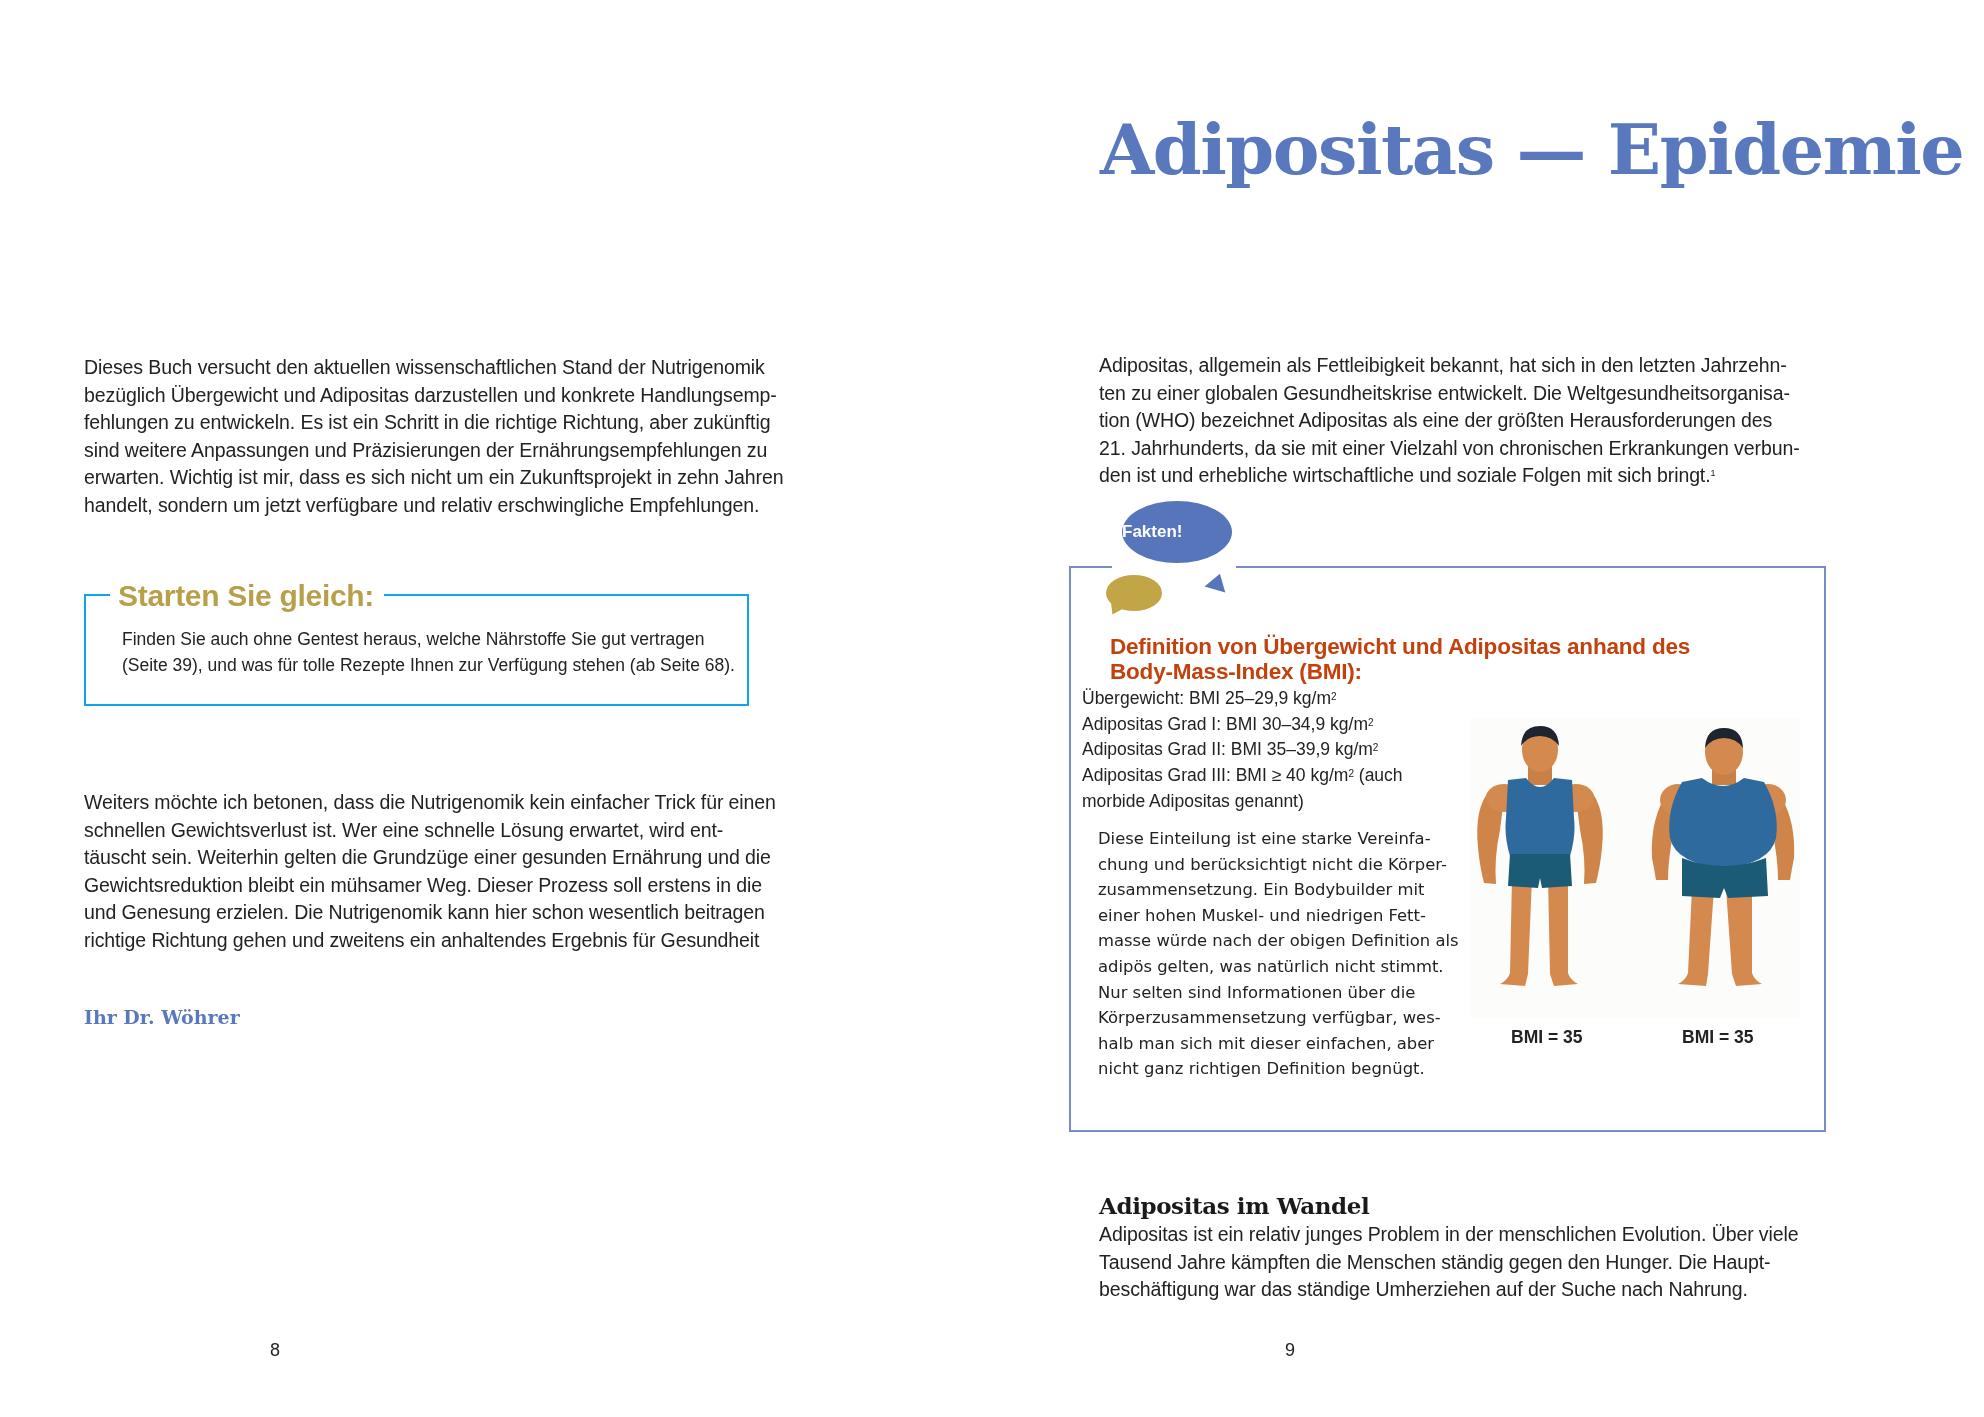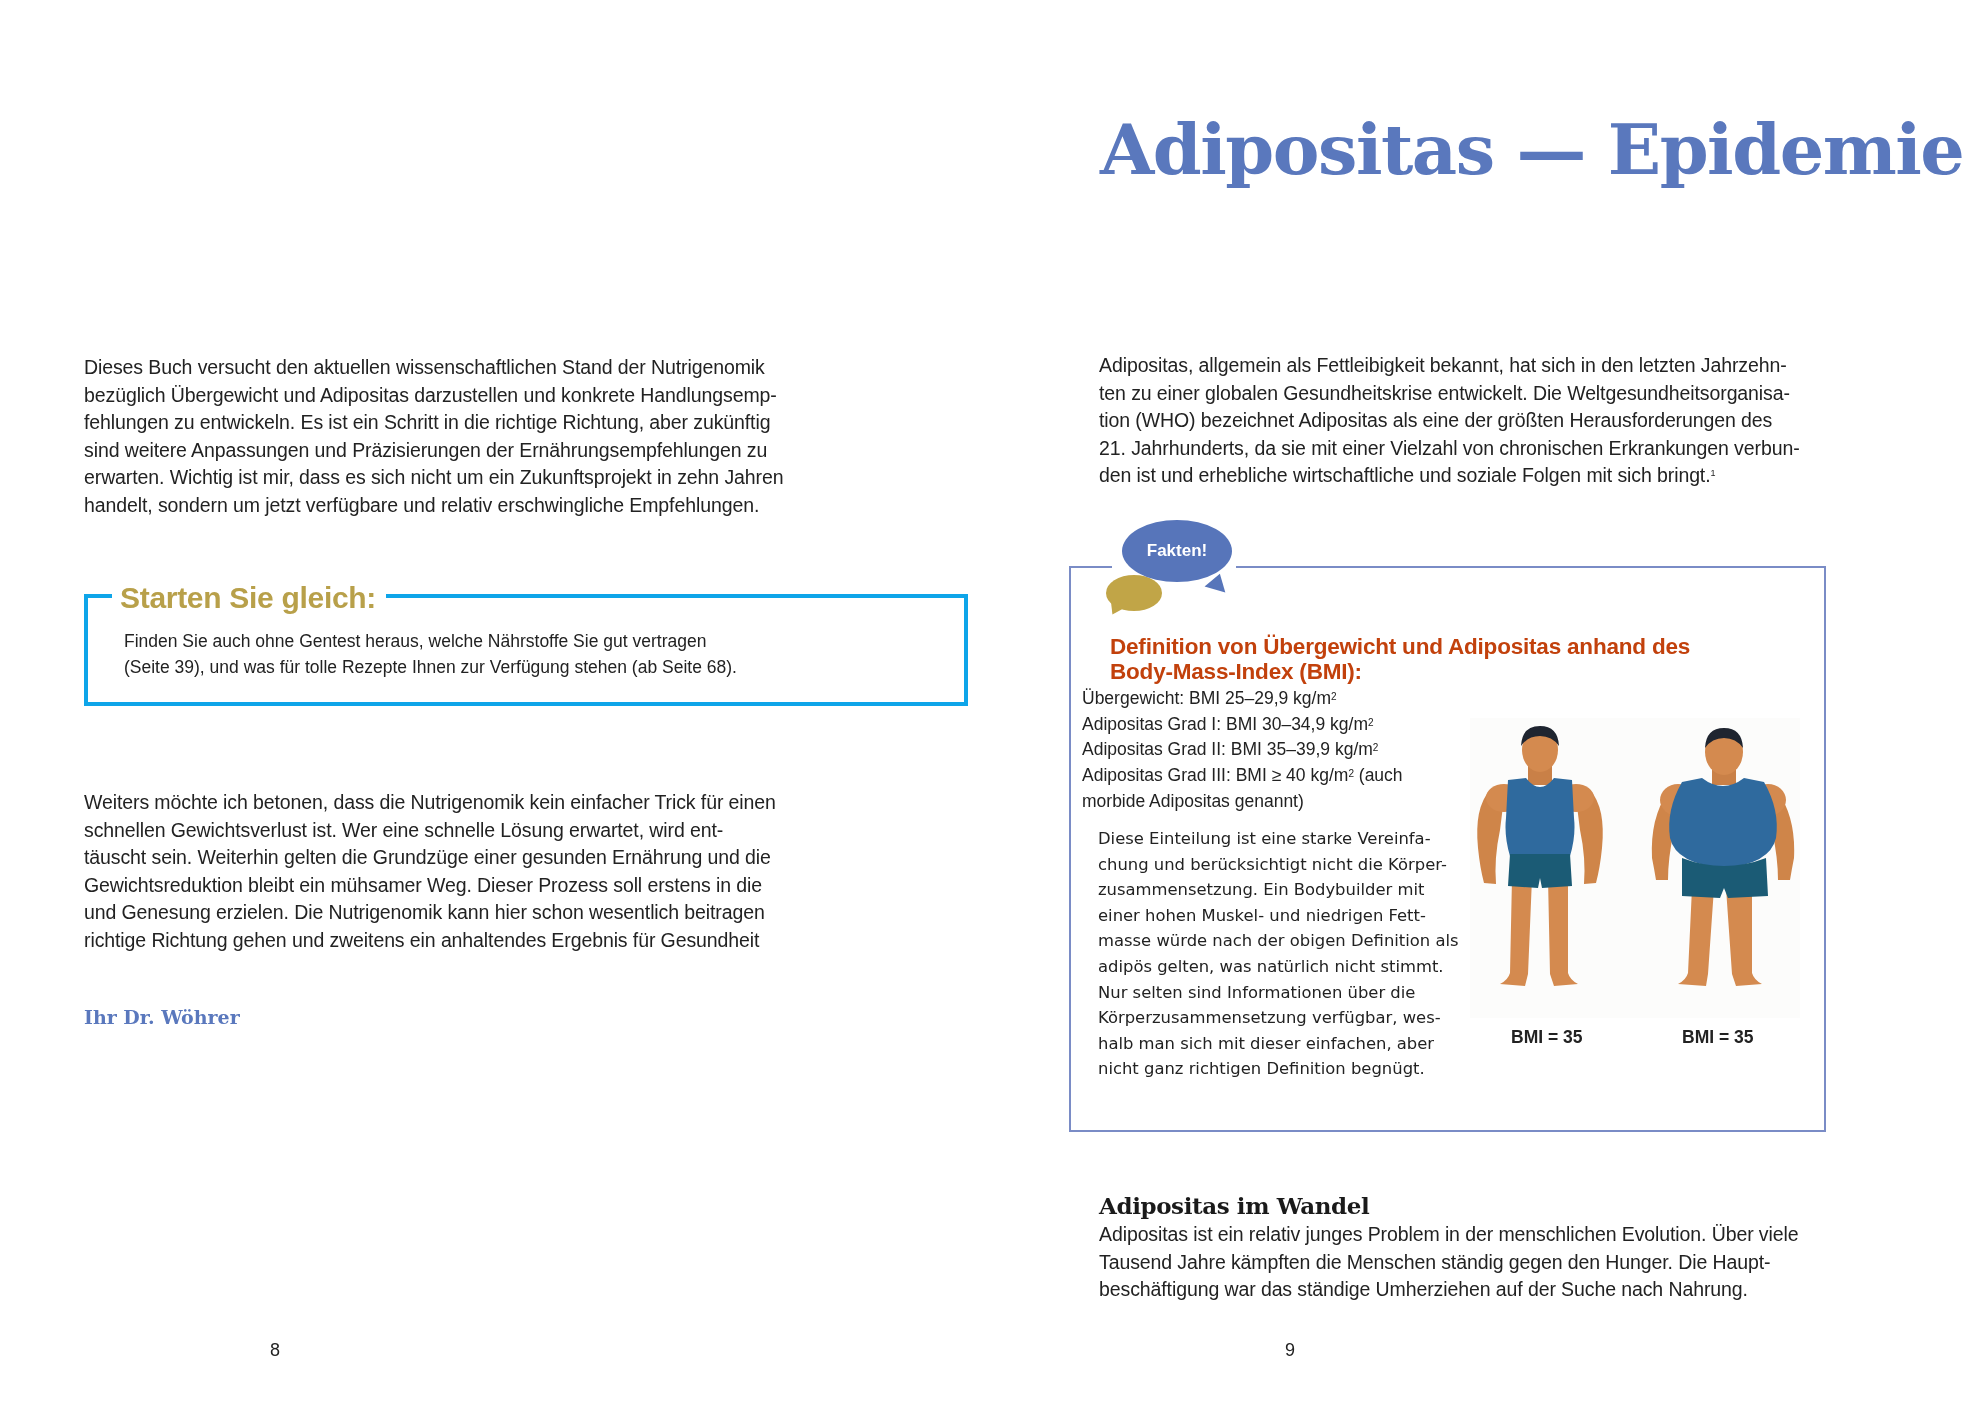--- a/index.html
+++ b/index.html
@@ -9,22 +9,22 @@
   .body-text { font-size: 19.5px; line-height: 27.5px; color: #222; letter-spacing: -0.1px; }
   .line { display: block; white-space: nowrap; }
 
   
   .title { left: 1100px; top: 118px; font-family: "DejaVu Serif", "Liberation Serif", serif;
            font-weight: bold; font-size: 70px; line-height: 64px; color: #5a78bd;
            letter-spacing: -1.5px; white-space: nowrap; }
 
   
   .left-p1 { left: 84px; top: 354px; width: 740px; }
-  .starten-box { left: 84px; top: 594px; width: 884px; height: 112px;
-                 border: 4px solid #0ea5e9; box-sizing: border-box; }
+  .starten-box { left: 84px; top: 594px; width: 665px; height: 112px;
+                 border: 2px solid #0ea5e9; box-sizing: border-box; }
   .starten-heading { position: absolute; left: 24px; top: -16px; background: #fff;
                      padding: 0 10px 0 8px; font-weight: bold; font-size: 30px; line-height: 32px;
                      color: #b8a04a; letter-spacing: -0.3px; }
   .starten-text { position: absolute; left: 36px; top: 30px; font-size: 17.5px; line-height: 26px; color: #222; }
   .left-p2 { left: 84px; top: 789px; width: 740px; }
   .signature { left: 84px; top: 1006px; font-family: "DejaVu Serif", "Liberation Serif", serif;
                font-weight: bold; font-size: 19px; color: #5a78bd; }
   .page-num { font-size: 18px; color: #222; }
 
   
@@ -32,22 +32,22 @@
   .right-p1 sup { font-size: 9px; vertical-align: top; position: relative; top: -2px; }
 
   .fakten-box { left: 1069px; top: 566px; width: 757px; height: 566px;
                 border: 2px solid #7a8cc6; box-sizing: border-box; }
   .bubble-gold { left: 1106px; top: 575px; width: 56px; height: 36px; background: #c1a547;
                  border-radius: 50%; }
   .bubble-gold-tail { left: 1107px; top: 600px; width: 0; height: 0;
                       border-left: 8px solid transparent; border-right: 14px solid transparent;
                       border-top: 16px solid #c1a547; transform: rotate(20deg); }
   .bubble-blue-cover { left: 1112px; top: 556px; width: 124px; height: 20px; background: #fff; }
-  .bubble-blue { left: 1122px; top: 520px; width: 110px; height: 62px; background: #5775ba;
-                 border-radius: 50% / 50%; display: flex; align-items: center; justify-content: center;
+  .bubble-blue { left: 1122px; top: 501px; width: 110px; height: 62px; background: #5775ba;
+                 border-radius: 50% / 50%; display: flex; align-items: center; justify-content: flex-start;
                  color: #fff; font-weight: bold; font-size: 17px; }
   .bubble-blue-tail { left: 1208px; top: 578px; width: 0; height: 0;
                       border-left: 12px solid transparent; border-right: 8px solid transparent;
                       border-top: 18px solid #5775ba; transform: rotate(-40deg); }
 
   .fakten-heading { left: 1098px; top: 634px; width: 700px; font-weight: bold; font-size: 22.5px;
                     line-height: 25px; color: #c2410c; letter-spacing: -0.2px; margin-left: 12px; }
   .bmi-list { left: 1082px; top: 686px; font-size: 17.5px; line-height: 25.7px; color: #222; }
   .bmi-list sup { font-size: 10px; vertical-align: top; position: relative; top: -2px; }
   .fakten-para { left: 1098px; top: 826px; font-family: "DejaVu Sans", sans-serif; font-size: 16.4px;

